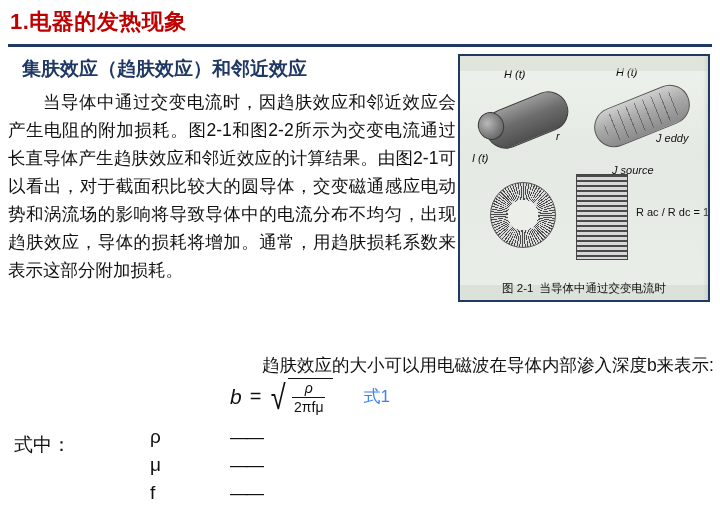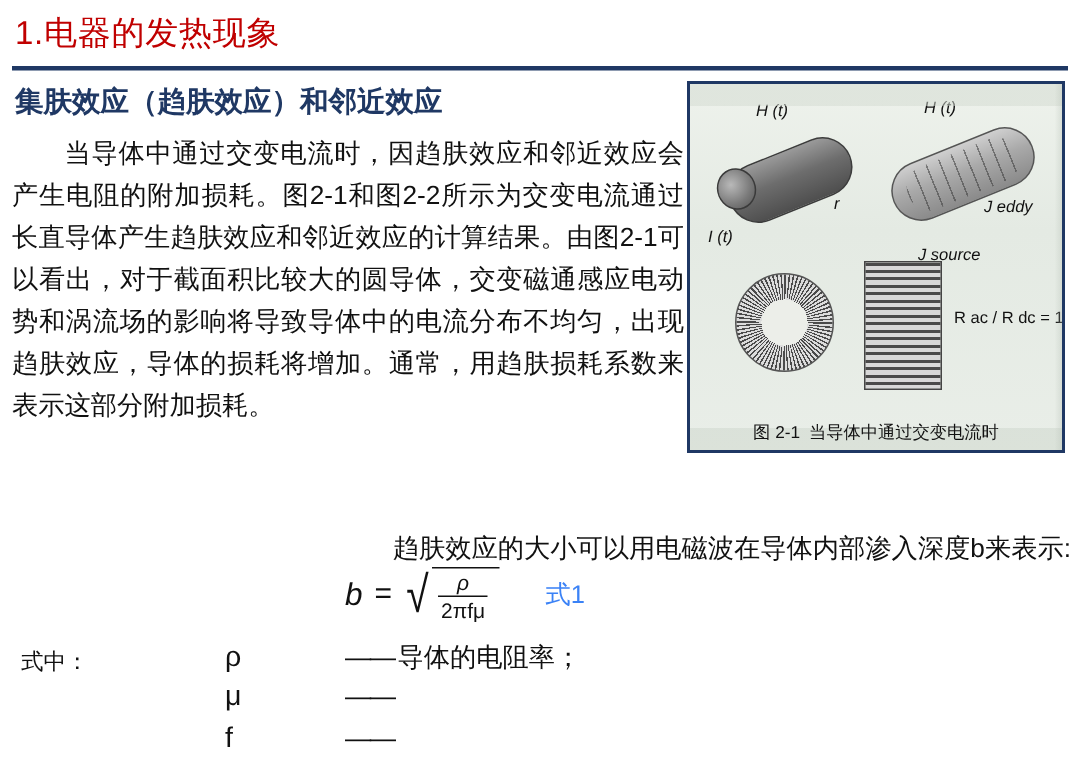--- a/index.html
+++ b/index.html
@@ -16,36 +16,36 @@
 
   
   .title-bar {
     position: absolute;
     left: 0; top: 8px;
     width: 720px;
     padding: 0 0 6px 10px;
   }
   .title-text {
     font-size: 22px;
-    font-weight: normal;
+    font-weight: bold;
     color: #c00000;
     letter-spacing: 0.5px;
     line-height: 28px;
   }
   .title-rule {
     position: absolute;
     left: 8px; top: 44px;
     width: 704px; height: 3px;
     background: #1f3864;
   }
 
   
   .subtitle {
     position: absolute;
-    left: 10px; top: 56px;
+    left: 22px; top: 56px;
     font-size: 19px;
     font-weight: bold;
     color: #1f3864;
     line-height: 26px;
     width: 440px;
   }
 
   
   .body-col {
     position: absolute;
@@ -212,21 +212,21 @@
     margin-left: 30px;
     font-size: 17px;
     font-style: normal;
     color: #3b82f6;
   }
 
   
   .where-label {
     position: absolute;
     left: 14px; top: 432px;
-    font-size: 15px;
+    font-size: 19px;
     color: #111;
     text-align: right;
   }
   .where-list {
     position: absolute;
     left: 150px; top: 426px;
     width: 520px;
   }
   .where-row {
     display: flex;
@@ -299,21 +299,20 @@
     </span>
   </span>
   <span class="formula-tag">式1</span>
 </div>
 
 <div class="where-label">式中：</div>
 <div class="where-list">
   <div class="where-row">
     <span class="where-sym">ρ</span>
     <span class="where-dash">——</span>
-    <span>导体的电阻率；</span>
   </div>
   <div class="where-row">
     <span class="where-sym">μ</span>
     <span class="where-dash">——</span>
   </div>
   <div class="where-row">
     <span class="where-sym">f</span>
     <span class="where-dash">——</span>
   </div>
 </div>

